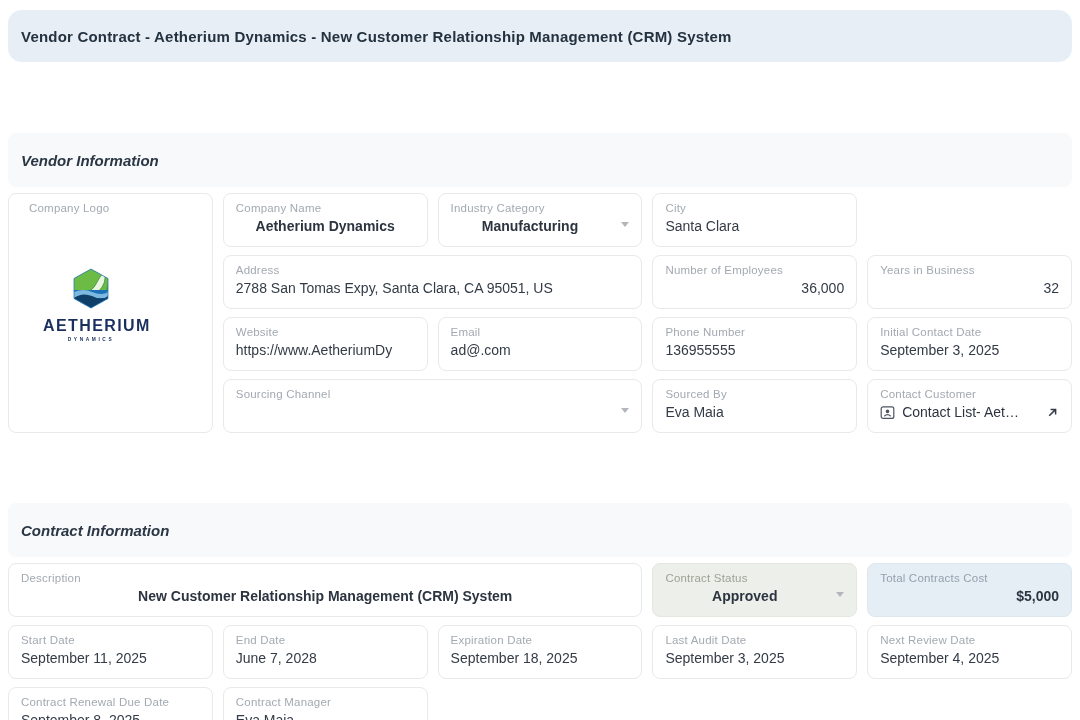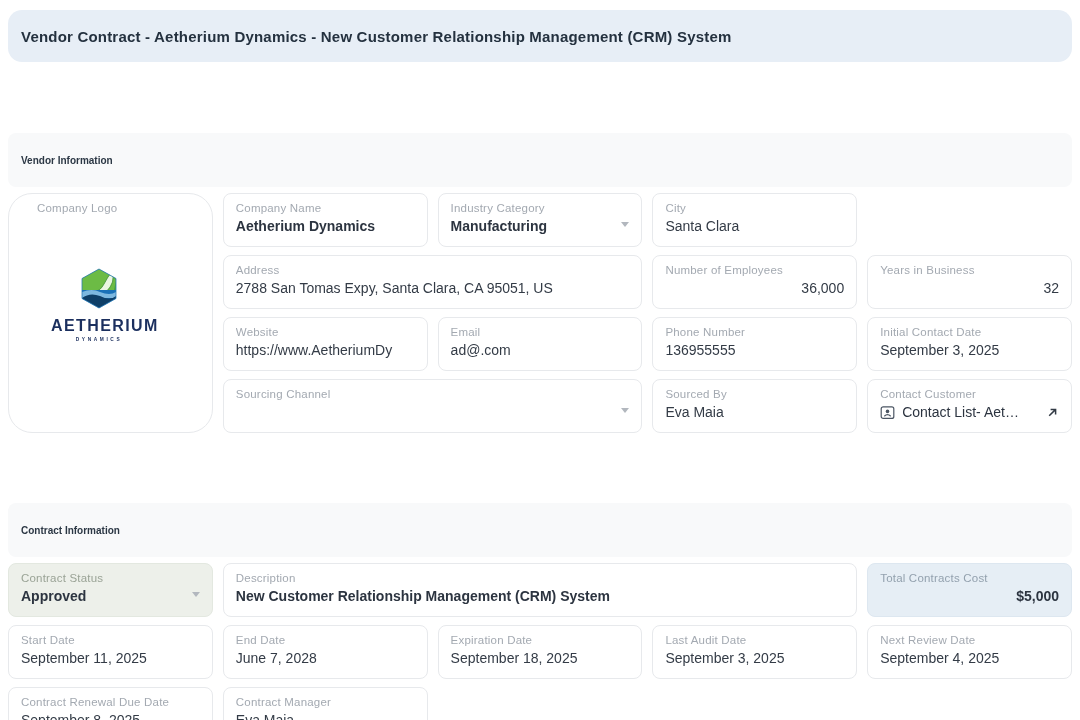--- a/index.html
+++ b/index.html
@@ -9,21 +9,21 @@
   .header-bar {
     margin: 10px 8px 0; height: 52px; background: #e7eef6; border-radius: 14px;
     display: flex; align-items: center; padding: 0 13px;
   }
   .header-bar .title { font-size: 15px; font-weight: 700; color: #24313f; letter-spacing: .2px; }
 
   .section-band {
     margin: 0 8px; height: 54px; background: #f8f9fa; border-radius: 8px;
     display: flex; align-items: center; padding: 0 13px;
   }
-  .section-band .stitle { font-size: 10px; font-weight: 700; color: #2b3744; }
+  .section-band .stitle { font-size: 15px; font-weight: 700; color: #2b3744; font-style: italic; }
 
   .vendor-band { margin-top: 71px; }
   .contract-band { margin-top: 70px; }
 
   .grid {
     margin: 6px 8px 0; display: grid;
     grid-template-columns: repeat(5, 1fr);
     grid-auto-rows: 54px; gap: 8px 10px;
   }
   .span2 { grid-column: span 2; }
@@ -33,31 +33,31 @@
     position: relative; background: #fff; border: 1px solid #e7e9ec; border-radius: 8px;
     padding: 8px 12px 0; overflow: hidden; height: 100%;
   }
   .field .label {
     font-size: 11.5px; color: #a3a9b1; letter-spacing: .2px; margin-bottom: 4px;
     white-space: nowrap; overflow: hidden;
   }
   .field .value {
     font-size: 14px; color: #333b46; font-weight: 400; white-space: nowrap; overflow: hidden;
   }
-  .field .value.semibold { font-weight: 700; color: #2c3440; }
+  .field .value.semibold { font-weight: 700; color: #2c3440; text-align: center; }
   .field .value.right { text-align: right; }
   .field.has-caret .value { padding-right: 20px; }
 
   .caret {
     position: absolute; right: 12px; bottom: 19px; width: 0; height: 0;
     border-left: 4.5px solid transparent; border-right: 4.5px solid transparent;
     border-top: 5px solid #b2b7be;
   }
 
-  .logo-card { grid-row: 1 / span 4; padding: 8px 28px; border-radius: 24px; }
+  .logo-card { grid-row: 1 / span 4; padding: 8px 20px; }
   .logo-wrap { margin-top: 54px; margin-left: 14px; width: 96px; text-align: center; }
   .logo-name { font-size: 16px; font-weight: 700; color: #1b2f5e; letter-spacing: 1.4px; margin-top: 3px; }
   .logo-tag  { font-size: 4.8px; font-weight: 700; color: #1b2f5e; letter-spacing: 2.6px; margin-top: 2px; }
 
   .status-field { background: #edf0ea; border-color: #e3e8e0; }
   .status-field .label { color: #9aa396; }
   .cost-field { background: #e6eef5; border-color: #dde7f0; }
   .cost-field .label { color: #93a1ae; }
 
   .link-row { display: flex; align-items: center; gap: 7px; }
@@ -184,31 +184,31 @@
   </div>
 
 </div>
 
 <div class="section-band contract-band">
   <div class="stitle">Contract Information</div>
 </div>
 
 <div class="grid">
 
+  <div class="field span3">
+    <div class="label">Description</div>
+    <div class="value semibold">New Customer Relationship Management (CRM) System</div>
+  </div>
+
   <div class="field has-caret status-field">
     <div class="label">Contract Status</div>
     <div class="value semibold">Approved</div>
     <span class="caret"></span>
   </div>
 
-  <div class="field span3">
-    <div class="label">Description</div>
-    <div class="value semibold">New Customer Relationship Management (CRM) System</div>
-  </div>
-
   <div class="field cost-field">
     <div class="label">Total Contracts Cost</div>
     <div class="value right semibold">$5,000</div>
   </div>
 
   <div class="field">
     <div class="label">Start Date</div>
     <div class="value">September 11, 2025</div>
   </div>
 

